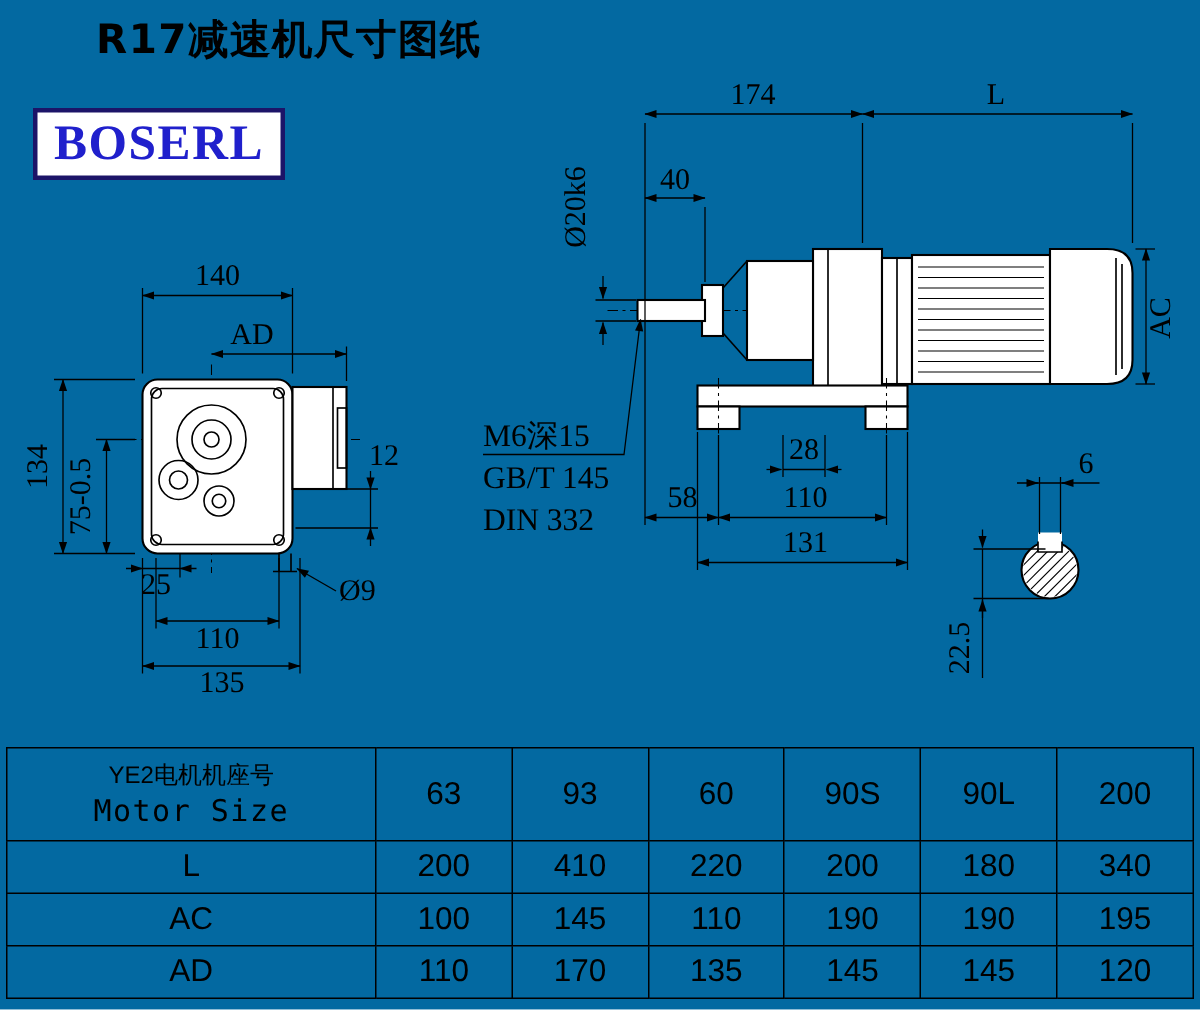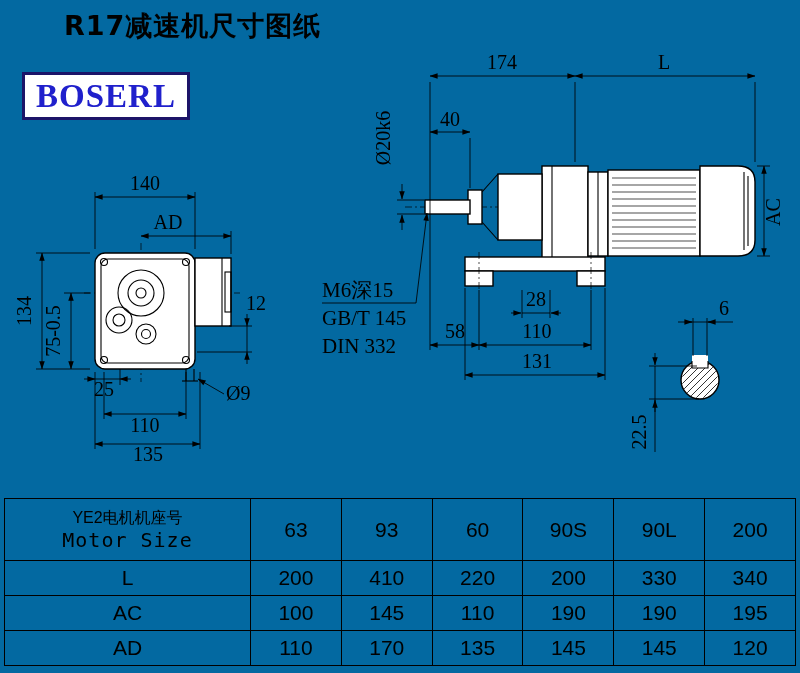--- a/index.html
+++ b/index.html
@@ -252,21 +252,21 @@
         <td>90S</td>
         <td>90L</td>
         <td>200</td>
       </tr>
       <tr class="d">
         <td>L</td>
         <td>200</td>
         <td>410</td>
         <td>220</td>
         <td>200</td>
-        <td>330</td>
+        <td>180</td>
         <td>340</td>
       </tr>
       <tr class="d">
         <td>AC</td>
         <td>100</td>
         <td>145</td>
         <td>110</td>
         <td>190</td>
         <td>190</td>
         <td>195</td>

